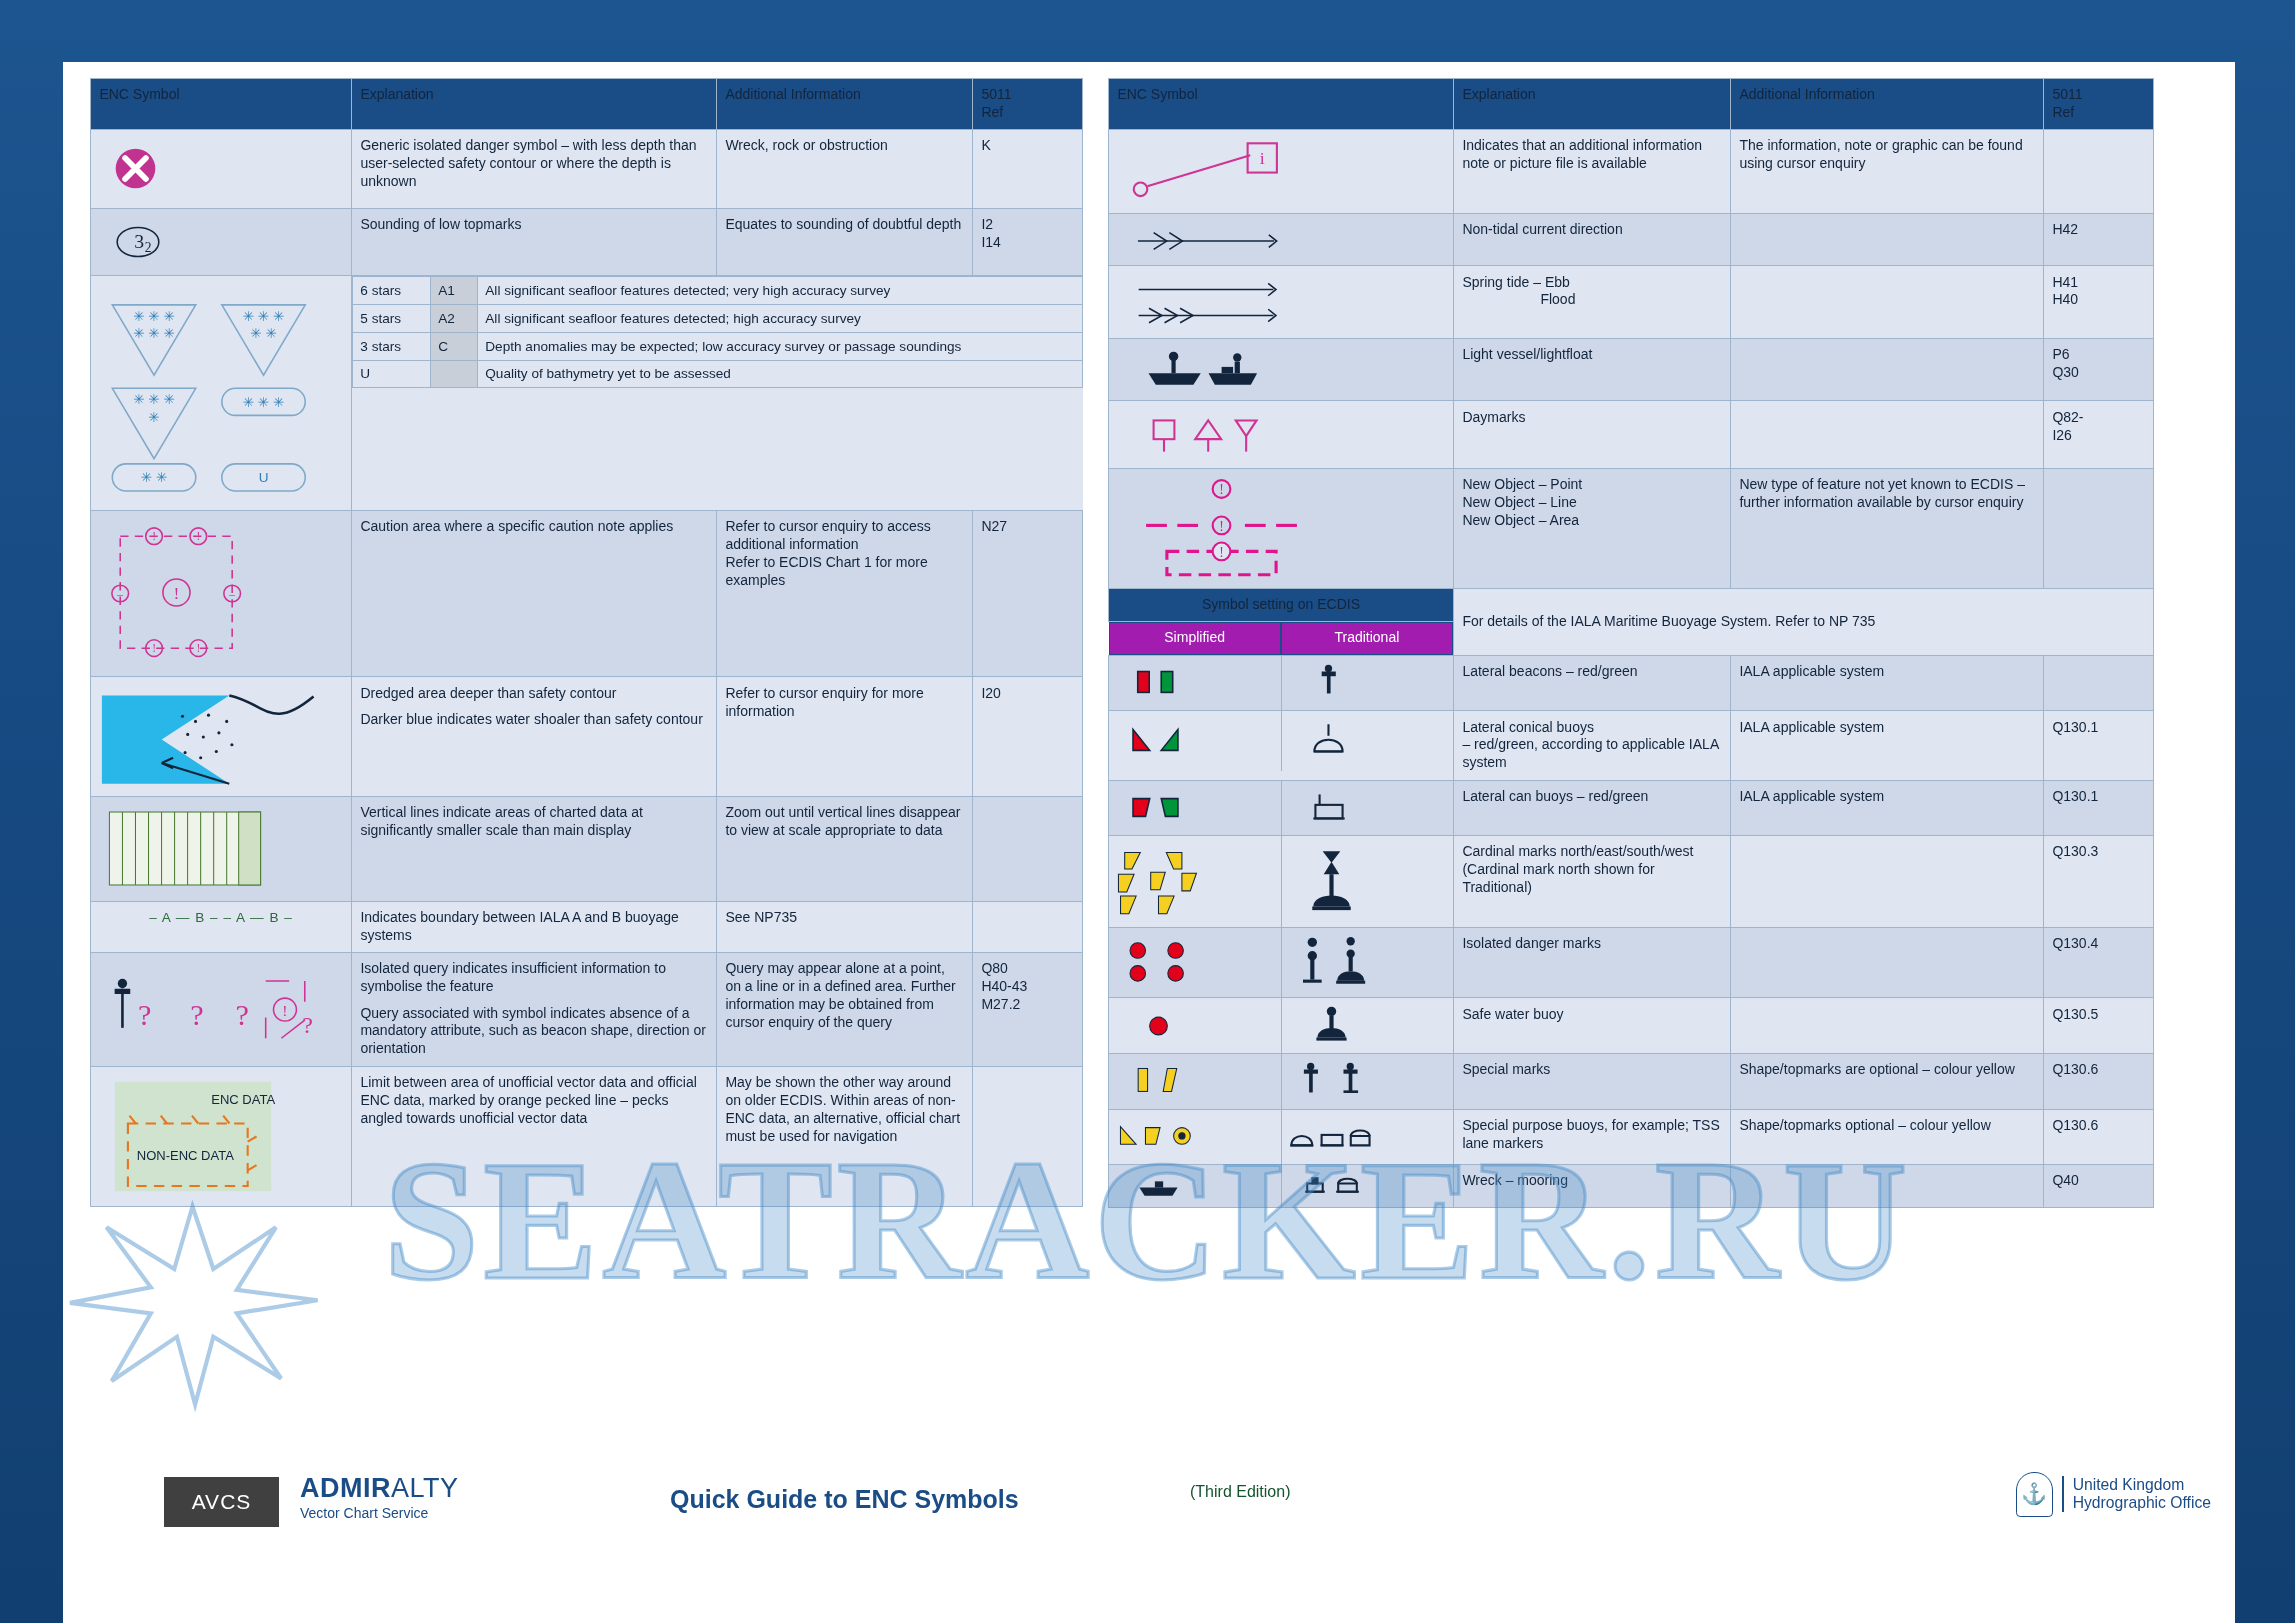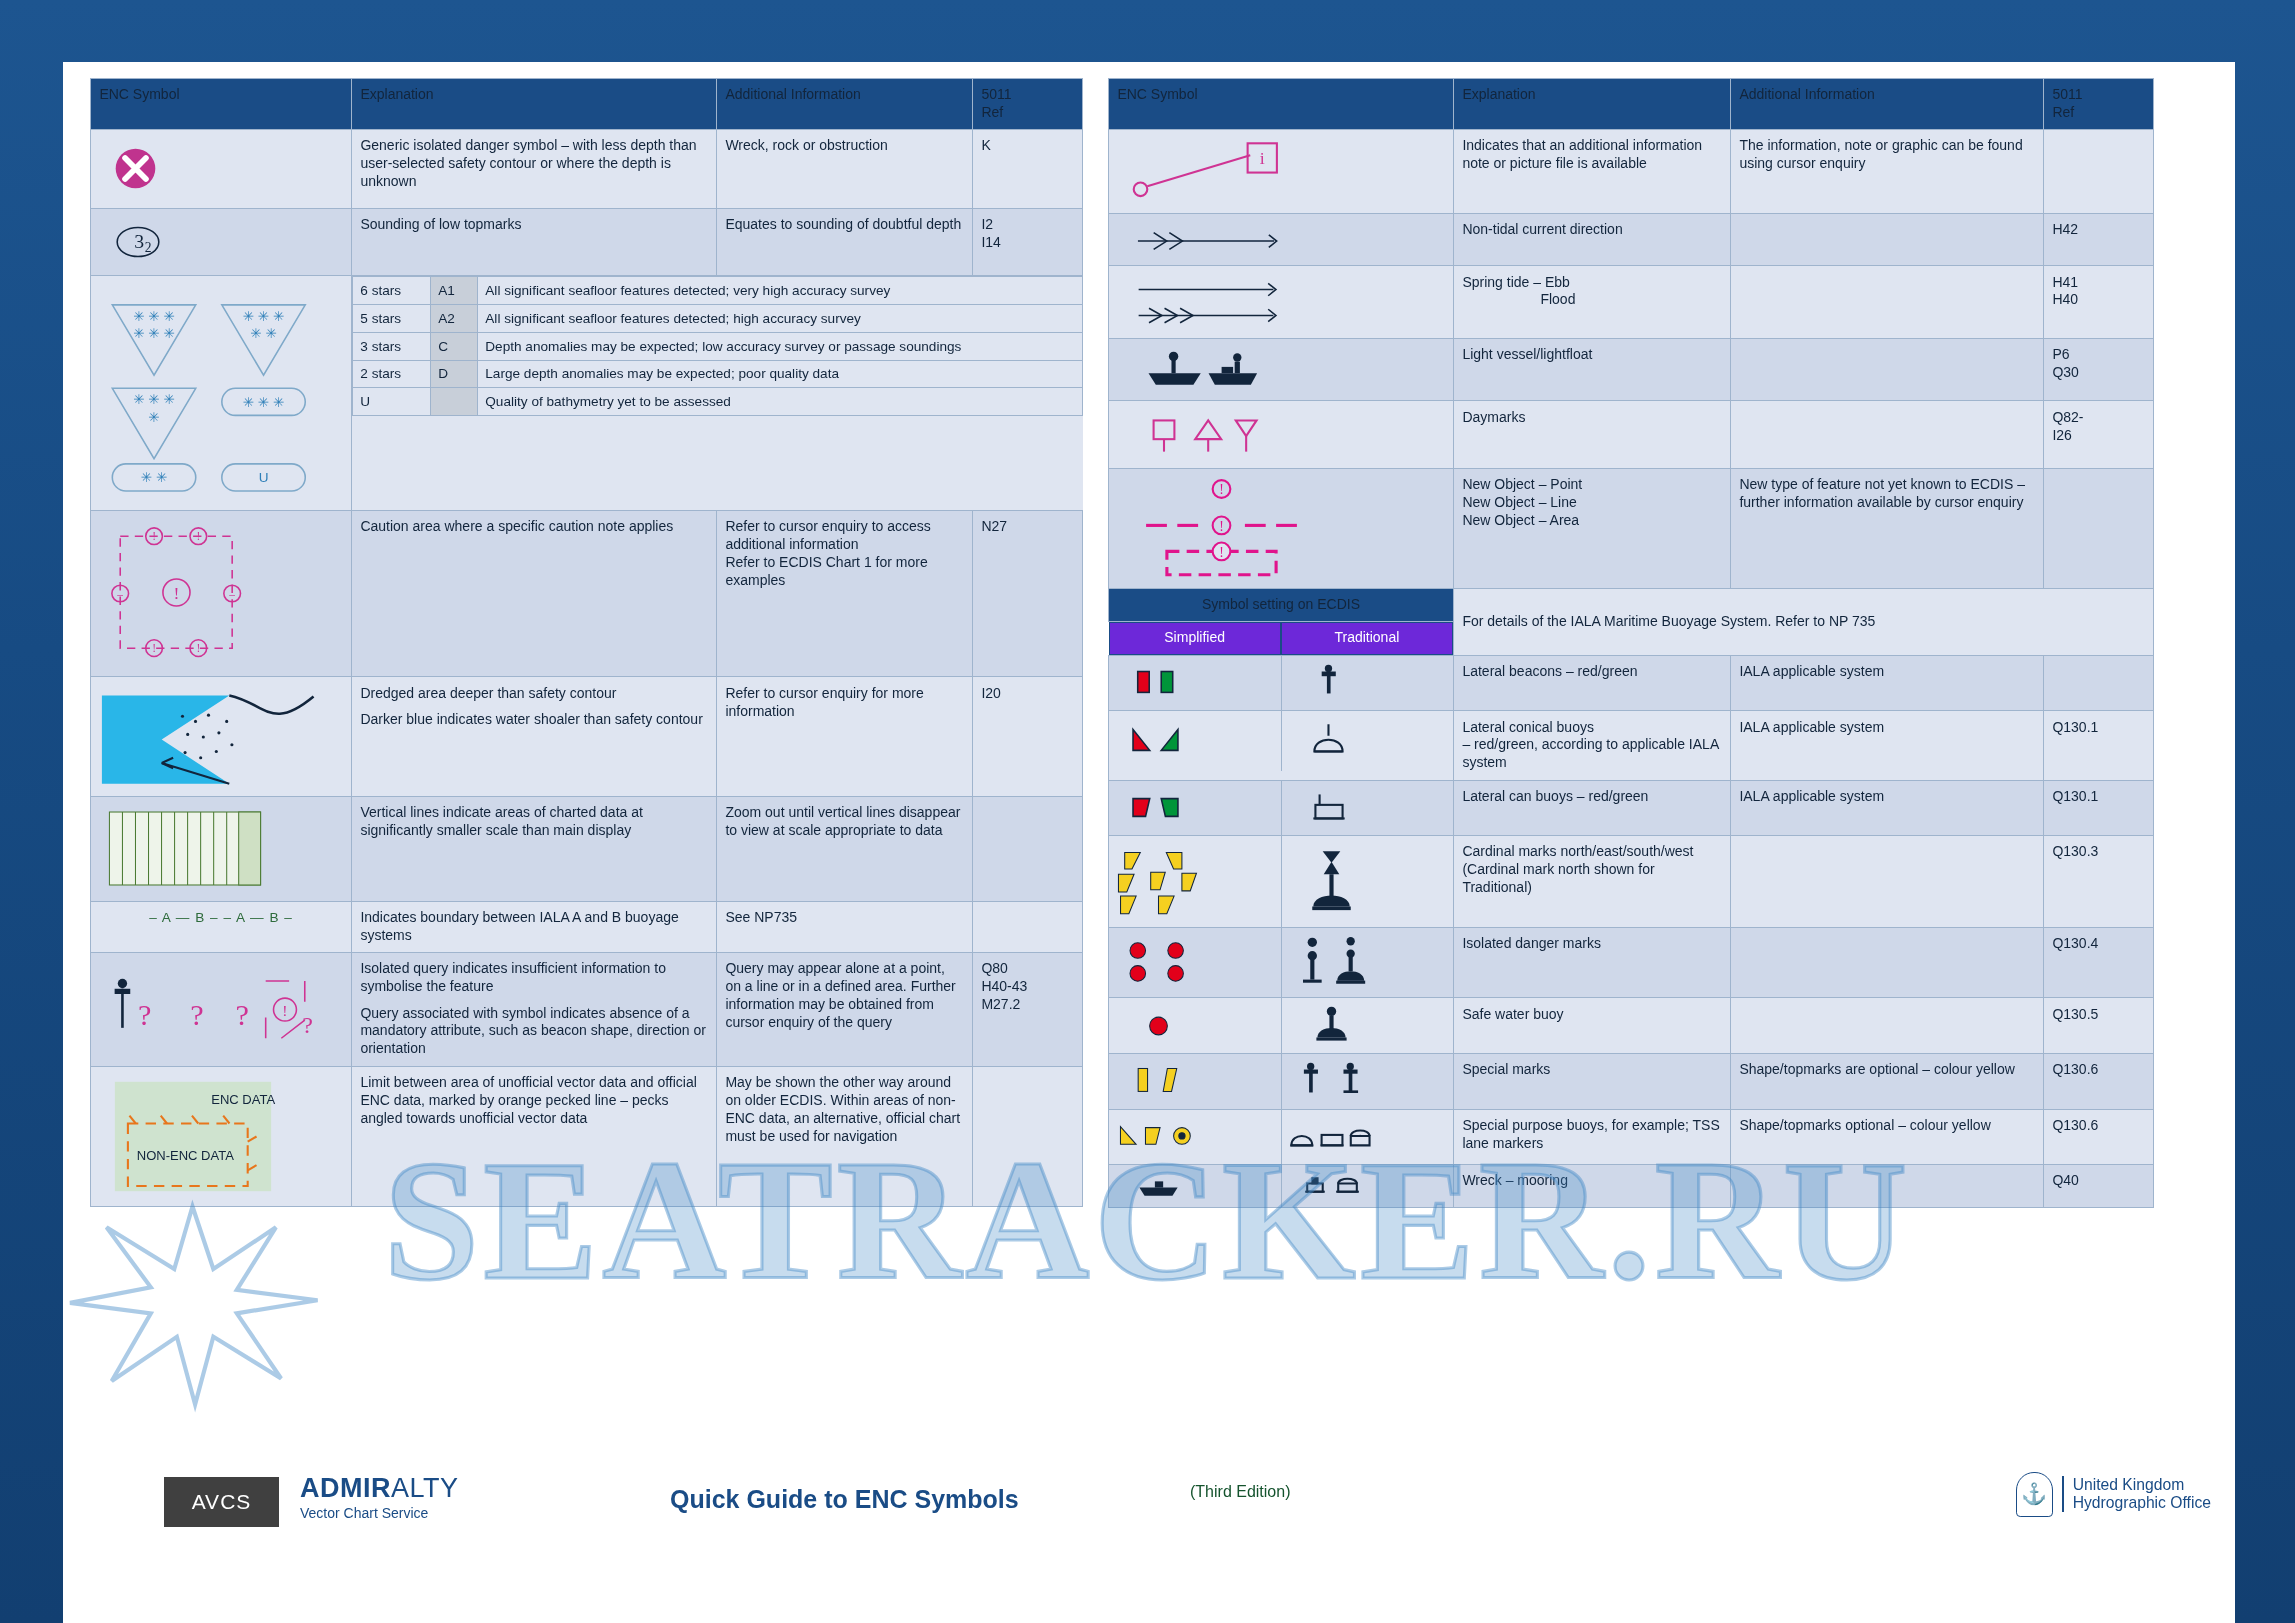--- a/index.html
+++ b/index.html
@@ -101,21 +101,21 @@
   
   .setting-head {
     background: #1a4c86;
     color: #fff;
     text-align: center;
     font-size: 14.6px;
     padding: 7.3px 4.2px;
     border: 0.5px solid #1a4c86;
   }
   .setting-sub {
-    background: #6d28d9;
+    background: #a21caf;
     color: #fff;
     text-align: center;
     font-size: 14px;
     padding: 6.3px 4.2px;
     border: 0.5px solid #1a4c86;
   }
 
   
   .footer {
     position: absolute;
@@ -281,25 +281,20 @@
               <td class="stars q-lt">5 stars</td>
               <td class="code q-grey">A2</td>
               <td class="q-lt">All significant seafloor features detected; high accuracy survey</td>
             </tr>
             <tr>
               <td class="stars q-lt">3 stars</td>
               <td class="code q-grey">C</td>
               <td class="q-lt">Depth anomalies may be expected; low accuracy survey or passage soundings</td>
             </tr>
             <tr>
-              <td class="stars q-lt">2 stars</td>
-              <td class="code q-grey">D</td>
-              <td class="q-lt">Large depth anomalies may be expected; poor quality data</td>
-            </tr>
-            <tr>
               <td class="stars q-lt">U</td>
               <td class="code q-grey"></td>
               <td class="q-lt">Quality of bathymetry yet to be assessed</td>
             </tr>
           </tbody>
                 </table>
         </td>
       </tr>
 
       <tr class="rowB">

